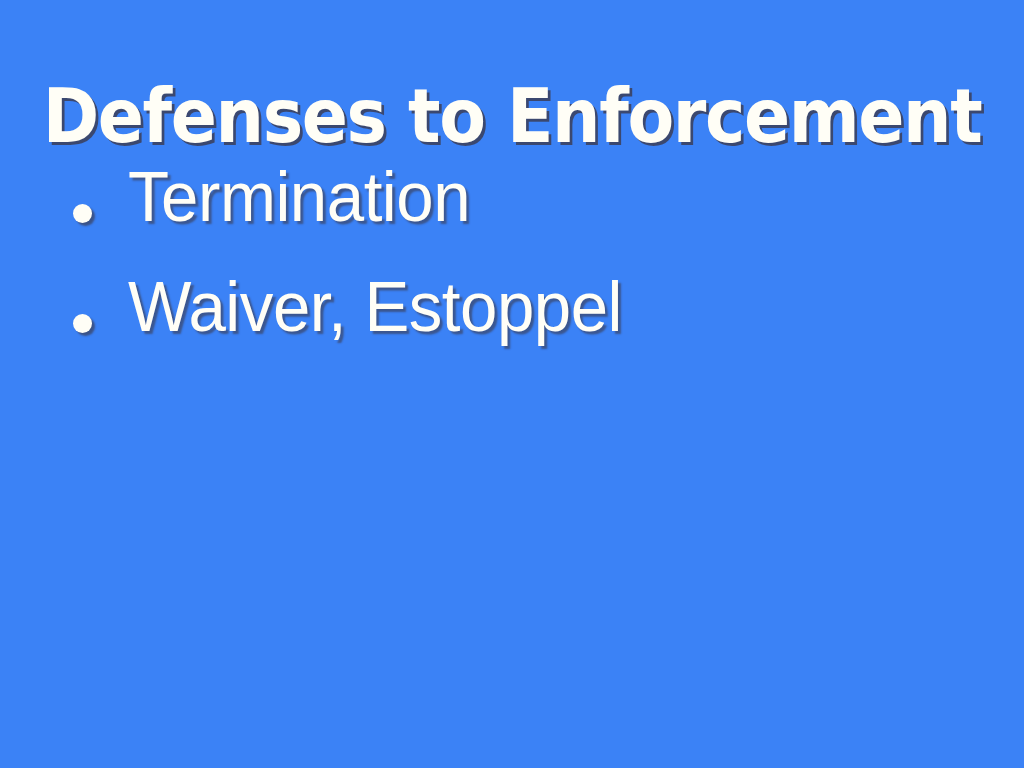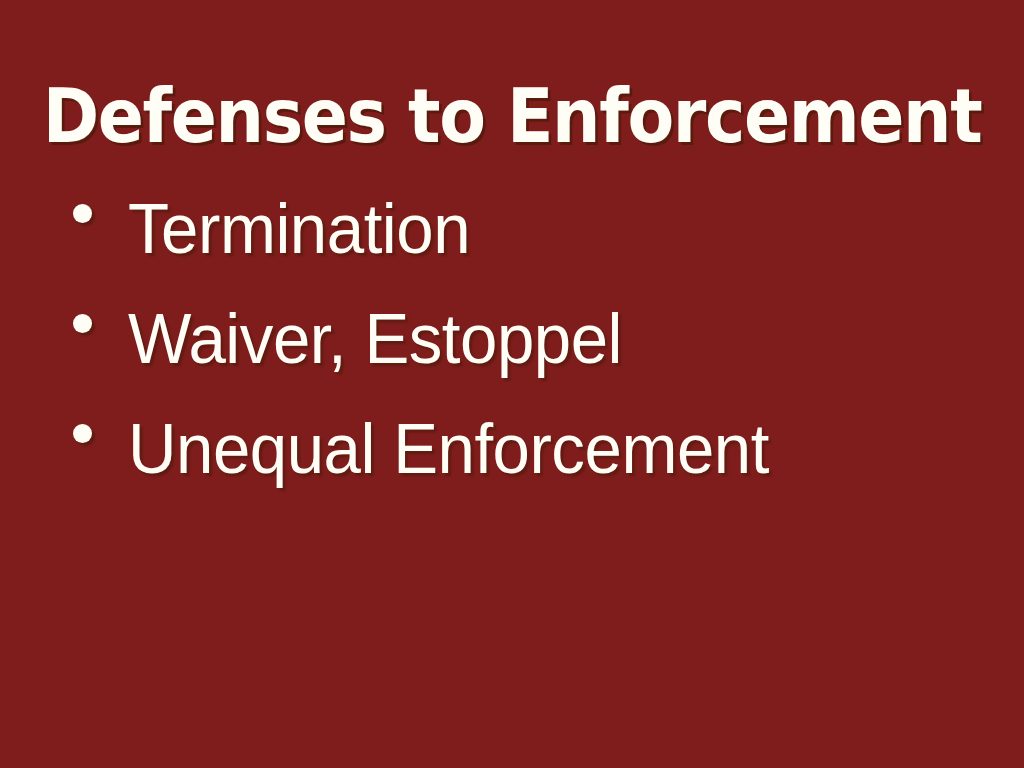--- a/index.html
+++ b/index.html
@@ -11,21 +11,21 @@
     width: 1024px;
     height: 768px;
     overflow: hidden;
     font-family: "Liberation Sans", sans-serif;
   }
 
   #slide {
     position: relative;
     width: 1024px;
     height: 768px;
-    background: #7f1d1d;
+    background: #3b82f6;
     box-sizing: border-box;
     overflow: hidden;
   }
 
   
   #slide-title {
     position: absolute;
     left: 0;
     top: 22px;
     width: 1024px;
@@ -50,21 +50,21 @@
     width: 930px;
     margin: 0;
     padding: 0;
     list-style: none;
   }
 
   .bullet-row {
     position: relative;
     height: 110px;
     display: flex;
-    align-items: flex-end;
+    align-items: flex-start;
     padding-left: 64px;
   }
 
   .bullet-dot {
     position: absolute;
     left: 9px;
     top: 50%;
     width: 19px;
     height: 19px;
     margin-top: -9px;
@@ -99,20 +99,16 @@
       <span class="bullet-dot"></span>
       <span class="bullet-text">Termination</span>
     </li>
 
 
     <li class="bullet-row">
       <span class="bullet-dot"></span>
       <span class="bullet-text">Waiver, Estoppel</span>
     </li>
 
-    <li class="bullet-row">
-      <span class="bullet-dot"></span>
-      <span class="bullet-text">Unequal Enforcement</span>
-    </li>
 
   </ul>
 
 </div>
 
 </body></html>

